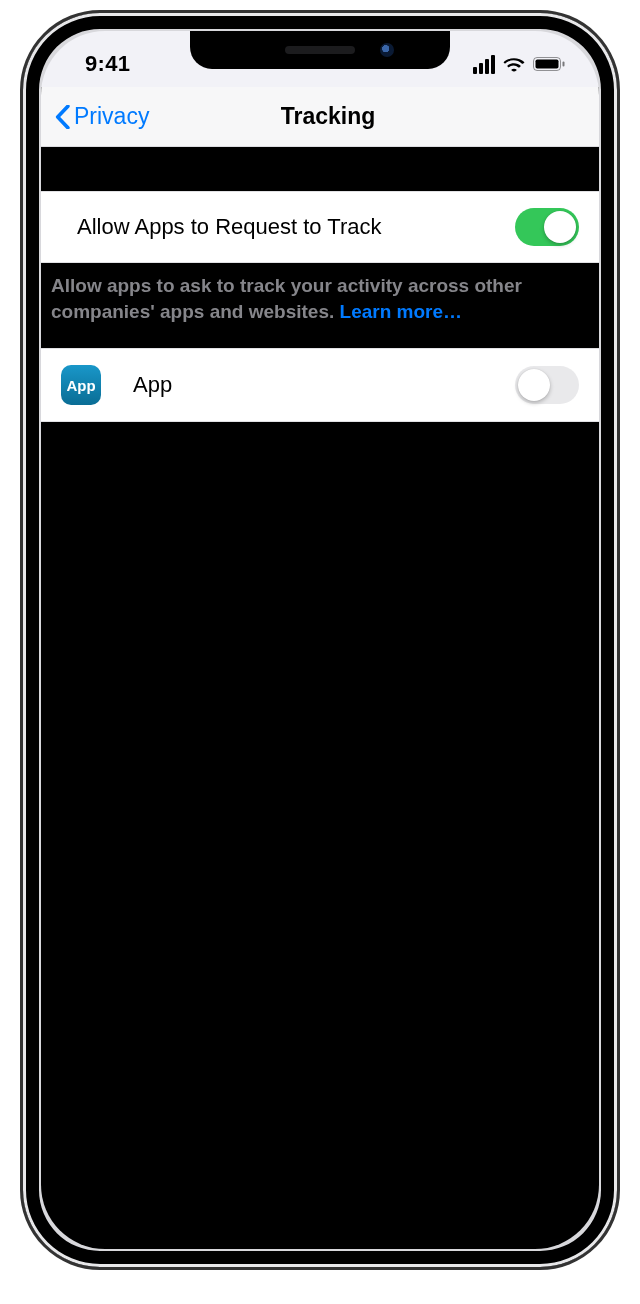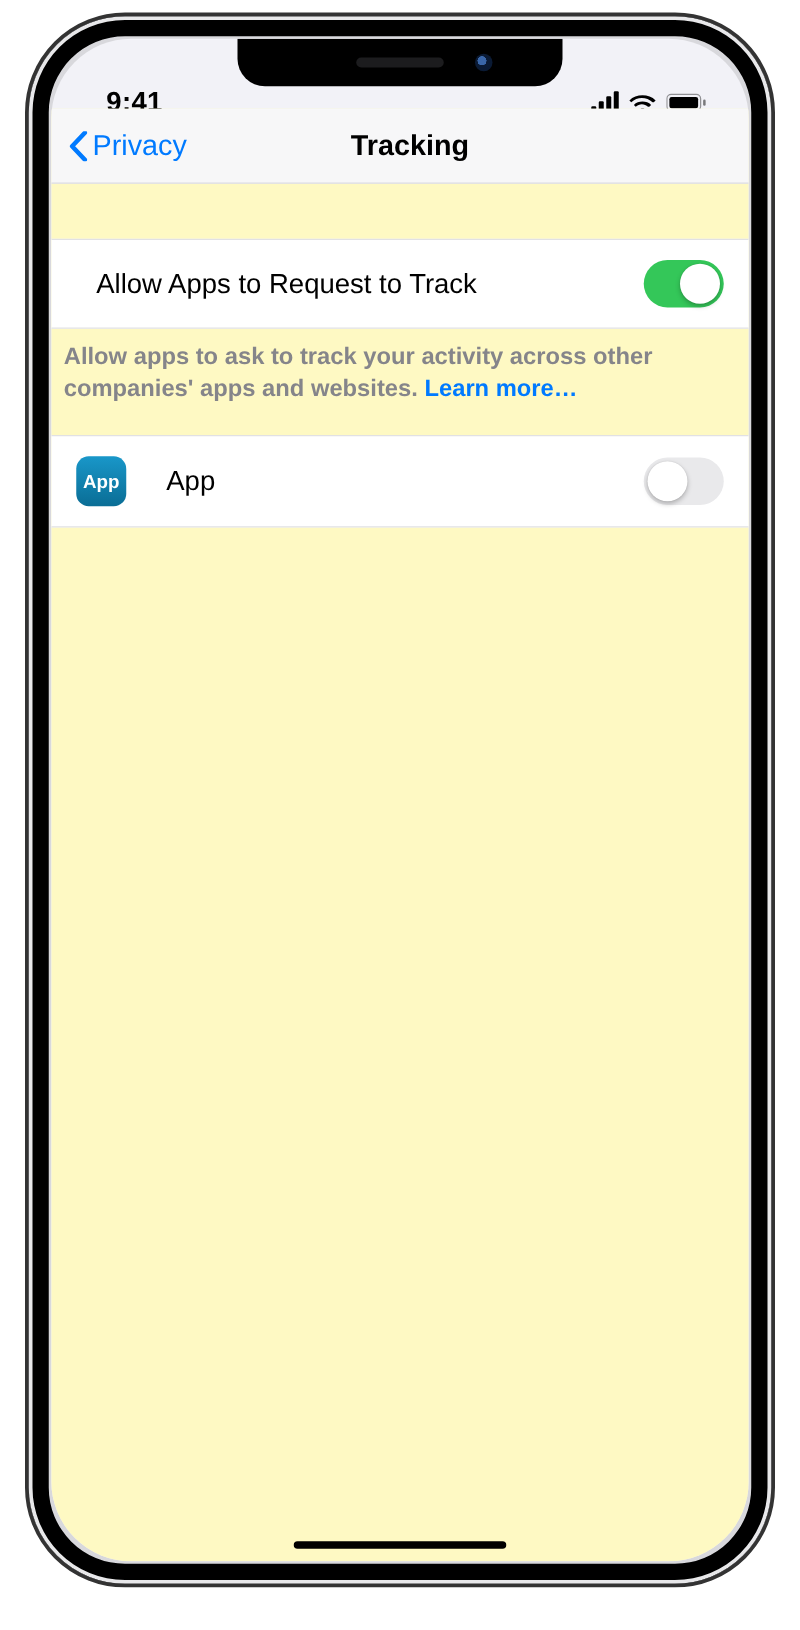--- a/index.html
+++ b/index.html
@@ -54,33 +54,32 @@
     }
     .status-bar {
       position: absolute;
       top: 0; left: 0; right: 0;
       height: 56px;
       display: flex;
       justify-content: space-between;
       align-items: center;
       padding: 10px 34px 0 44px;
       font-weight: 600;
-      margin-top: 18px;
     }
     .status-time { font-size: 22px; letter-spacing: 0.3px; }
     .status-icons { display: flex; align-items: center; gap: 8px; }
     .signal { display: flex; align-items: flex-end; gap: 2px; }
     .signal i { width: 4px; background: #000; border-radius: 1px; display: block; }
     .signal i:nth-child(1){height:7px}.signal i:nth-child(2){height:11px}
     .signal i:nth-child(3){height:15px}.signal i:nth-child(4){height:19px}
 
     .content {
       position: absolute;
       top: 56px; left: 0; right: 0; bottom: 0;
-      background: #fef9c3;
+      background: #000000;
       display: flex; flex-direction: column;
     }
     .nav-bar {
       height: 60px;
       background: #f7f7f8;
       border-bottom: 1px solid #dcdce0;
       display: flex; align-items: center;
       position: relative;
       padding: 0 14px;
     }

